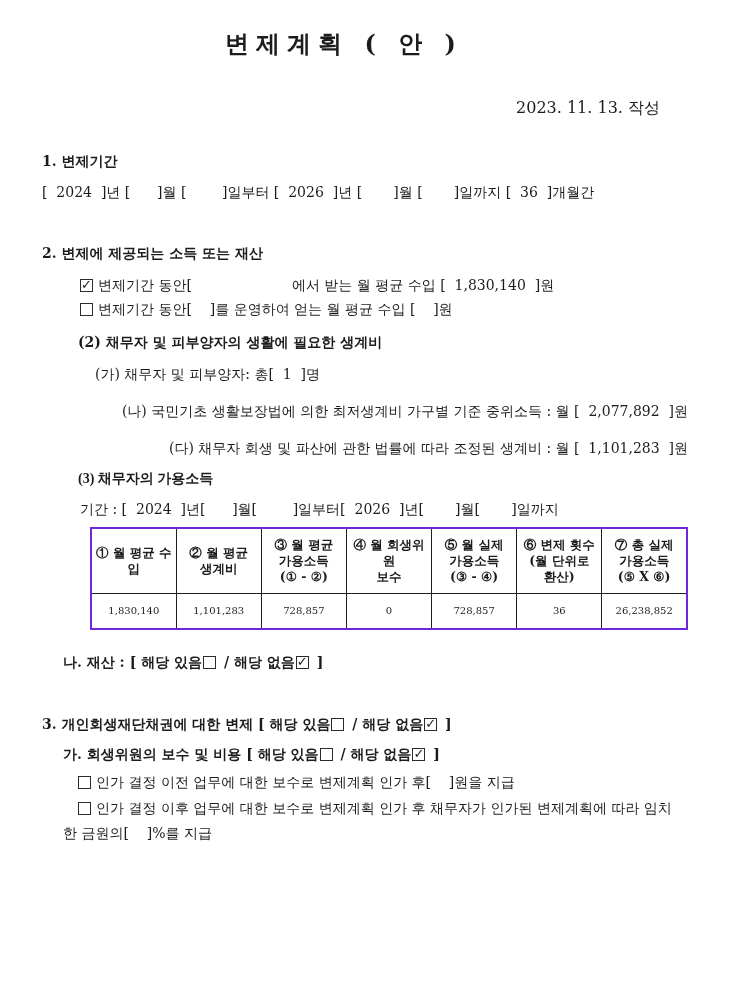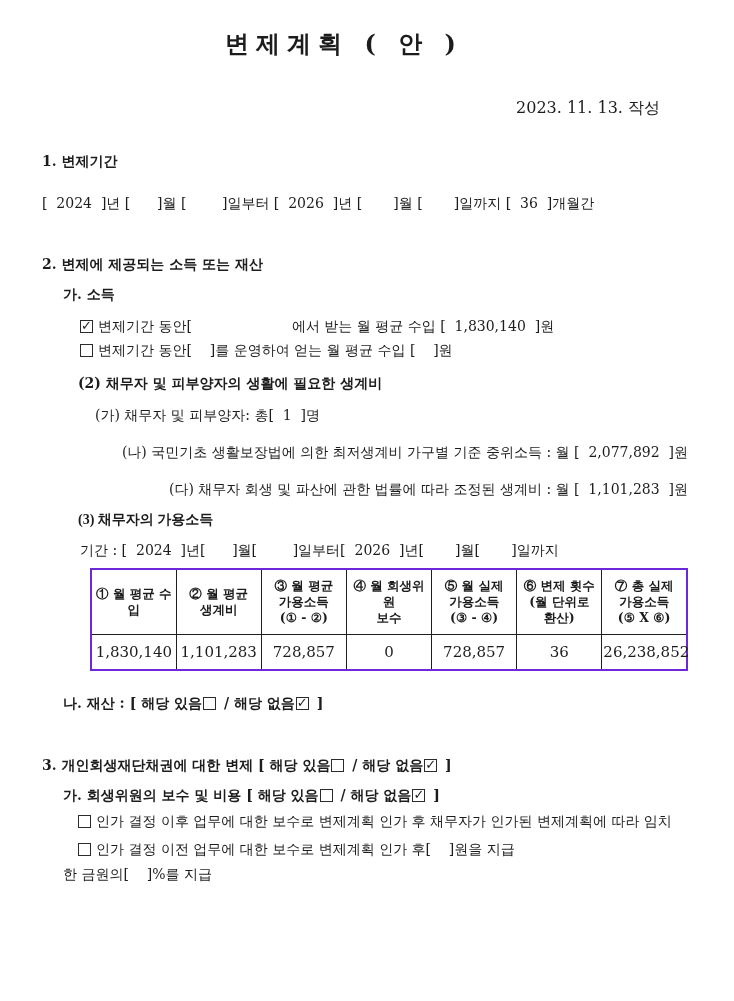--- a/index.html
+++ b/index.html
@@ -31,21 +31,21 @@
   }
   
   .ml1{margin-left:42px;}
   .ml2{margin-left:63px;}
   .ml3{margin-left:78px;}
   .ml4{margin-left:80px;}
   .ml5{margin-left:95px;}
   .row{margin-top:0;}
   
   .mt-s1h{margin-top:35px;}
-  .mt-s1l{margin-top:24px;}
+  .mt-s1l{margin-top:13px;}
   .mt-s2h{margin-top:43px;}
   .mt-ga{margin-top:12px;}
   .mt-sub{margin-top:15px;}
   .mt-cb1{margin-top:14px;}
   .mt-cb2{margin-top:6px;}
   .mt-item1{margin-top:14px;}
   .mt-item{margin-top:19px;text-align:right;}
   .mt-sub3{margin-top:13px;font-family:Liberation Serif, serif;}
   .mt-per{margin-top:12px;}
   .mt-na{margin-top:23px;}
@@ -92,39 +92,38 @@
   }
   table.income-table th{
     font-weight:bold;
     font-size:12.5px;
     line-height:16px;
     height:60px;
     white-space:pre-line;
   }
   table.income-table td{
     font-weight:normal;
-    font-size:15px;
+    font-size:10px;
     height:30px;
     margin-left:20px;
   }
 </style>
 </head>
 <body>
 
 <div class="page">
 
   <h1 class="title">변제계획 ( 안 )</h1>
 
   <div class="date-note"><span class="t">2023. 11. 13. 작성</span></div>
 
   <div class="row ml1 mt-s1h b"><span class="t">1. 변제기간</span></div>
   <div class="row ml1 mt-s1l"><span class="t">[  2024  ]년 [      ]월 [        ]일부터 [  2026  ]년 [       ]월 [       ]일까지 [  36  ]개월간</span></div>
 
   <div class="row ml1 mt-s2h b"><span class="t">2. 변제에 제공되는 소득 또는 재산</span></div>
-  <div class="row ml2 mt-ga b"><span class="t">가. 소득</span></div>
 
   <div class="row ml4 mt-cb1">
     <span class="cb checked lead"></span><span class="t">변제기간 동안[</span><span class="gap"></span><span class="t">에서 받는 월 평균 수입 [  1,830,140  ]원</span>
   </div>
   <div class="row ml4 mt-cb2">
     <span class="cb lead"></span><span class="t">변제기간 동안[    ]를 운영하여 얻는 월 평균 수입 [    ]원</span>
   </div>
 
   <div class="row ml3 mt-sub b"><span class="t">(2) 채무자 및 피부양자의 생활에 필요한 생계비</span></div>
   <div class="row ml5 mt-item1"><span class="t">(가) 채무자 및 피부양자: 총[  1  ]명</span></div>
@@ -173,23 +172,23 @@
     <span class="t">나. 재산 : [ 해당 있음</span><span class="cb inline"></span><span class="t"> / 해당 없음</span><span class="cb checked inline"></span><span class="t"> ]</span>
   </div>
 
   <div class="row ml1 mt-s3h b">
     <span class="t">3. 개인회생재단채권에 대한 변제 [ 해당 있음</span><span class="cb inline"></span><span class="t"> / 해당 없음</span><span class="cb checked inline"></span><span class="t"> ]</span>
   </div>
   <div class="row ml2 mt-s3ga b">
     <span class="t">가. 회생위원의 보수 및 비용 [ 해당 있음</span><span class="cb inline"></span><span class="t"> / 해당 없음</span><span class="cb checked inline"></span><span class="t"> ]</span>
   </div>
 
+  <div class="row ml3 mt-b1">
+    <span class="cb lead"></span><span class="t">인가 결정 이전 업무에 대한 보수로 변제계획 인가 후[    ]원을 지급</span>
+  </div>
   <div class="row ml3 mt-b2">
     <span class="cb lead"></span><span class="t">인가 결정 이후 업무에 대한 보수로 변제계획 인가 후 채무자가 인가된 변제계획에 따라 임치</span>
-  </div>
-  <div class="row ml3 mt-b1">
-    <span class="cb lead"></span><span class="t">인가 결정 이전 업무에 대한 보수로 변제계획 인가 후[    ]원을 지급</span>
   </div>
   <div class="row ml2 mt-b2c">
     <span class="t">한 금원의[    ]%를 지급</span>
   </div>
 
 </div>
 
 </body></html>

